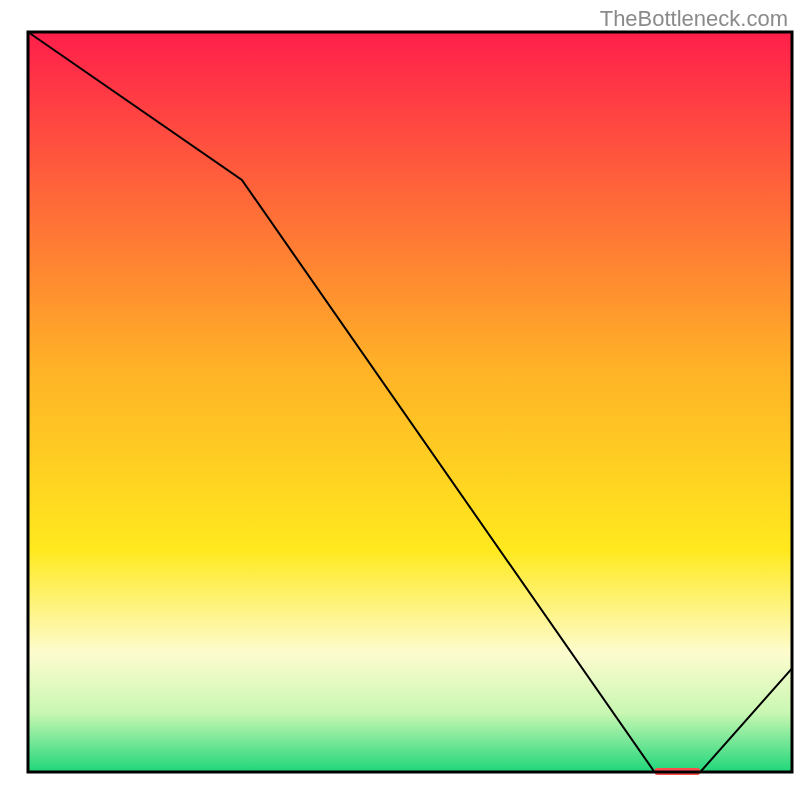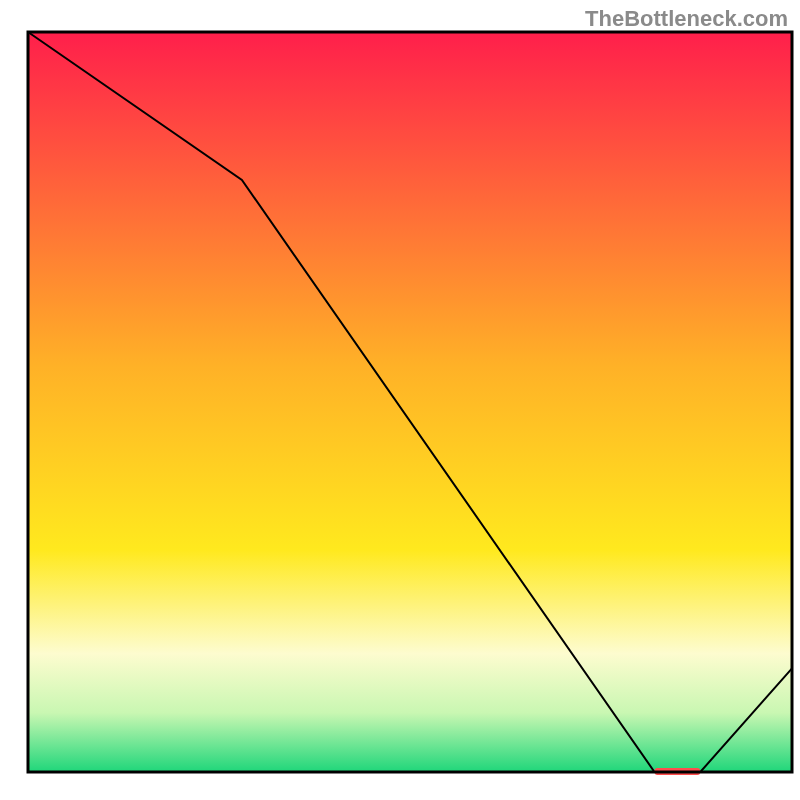--- a/index.html
+++ b/index.html
@@ -14,21 +14,21 @@
   .wrap {
     position: relative;
     width: 800px;
     height: 800px;
   }
   .attribution {
     position: absolute;
     top: 6px;
     right: 12px;
     font-size: 22px;
-    font-weight: bold;
+    font-weight: normal;
     color: #8a8a8a;
     letter-spacing: 0px;
     user-select: none;
   }
   svg.plot {
     position: absolute;
     top: 0;
     left: 0;
   }
 </style>

